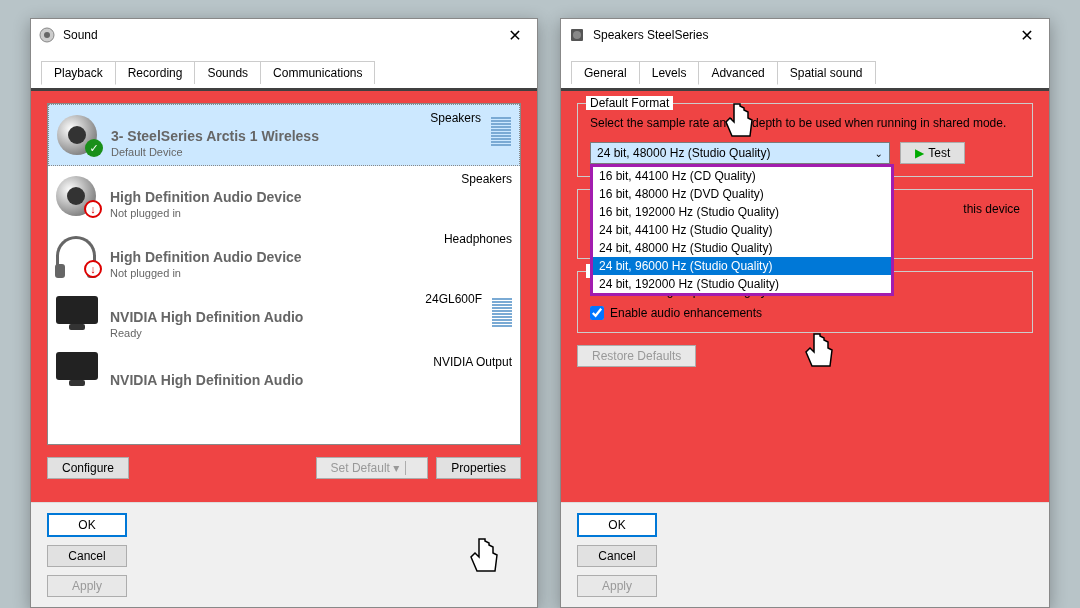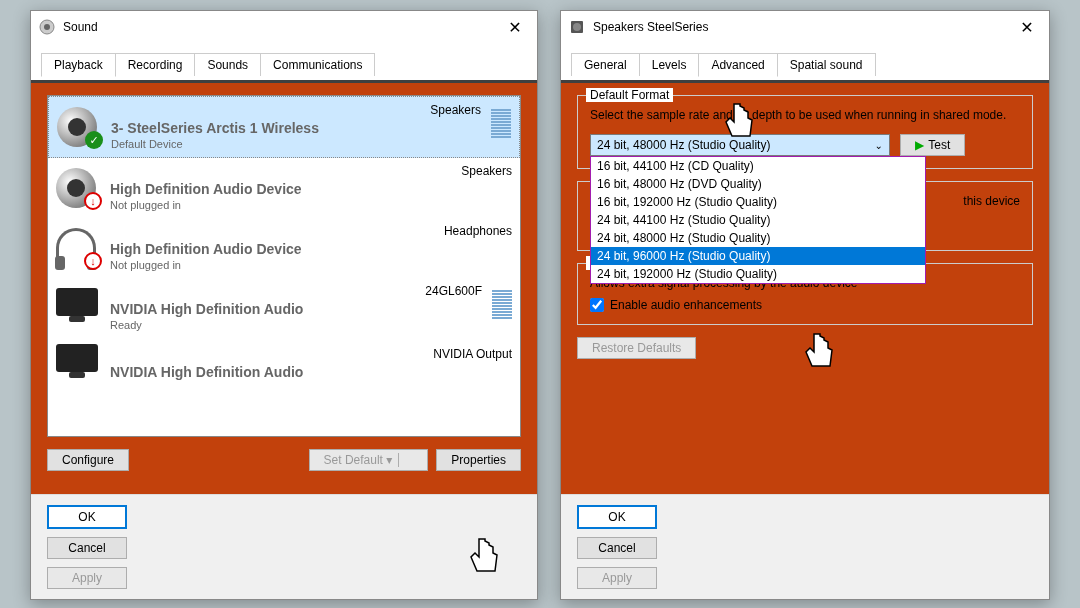--- a/index.html
+++ b/index.html
@@ -1,17 +1,17 @@
 <!DOCTYPE html>
 <html><head>
 <meta charset="utf-8">
 <style>
 * { box-sizing: border-box; margin: 0; padding: 0; font-family: 'Segoe UI', Tahoma, sans-serif; font-size: 12px; }
 body { background: #b8c4c8; width: 1080px; height: 608px; position: relative; overflow: hidden; }
-.window { position: absolute; background: #c2410c; border: 1px solid #888; box-shadow: 0 4px 16px rgba(0,0,0,0.3); }
+.window { position: absolute; background: #ef4444; border: 1px solid #888; box-shadow: 0 4px 16px rgba(0,0,0,0.3); margin-top: 8px; }
 .window.left { left: 30px; top: 10px; width: 508px; height: 590px; }
 .window.right { left: 560px; top: 10px; width: 490px; height: 590px; }
 .titlebar { display: flex; align-items: center; height: 32px; padding: 0 8px; background: #fff; }
 .titlebar .icon { width: 16px; height: 16px; margin-right: 8px; }
 .titlebar .title { flex: 1; font-size: 12px; }
 .titlebar .close { width: 28px; height: 28px; display: flex; align-items: center; justify-content: center; font-size: 16px; cursor: pointer; }
 .tabrow { display: flex; background: #fff; padding: 10px 10px 4px 10px; border-bottom: 3px solid #404040; }
 .tab { padding: 4px 12px; border: 1px solid #ccc; border-bottom: none; background: #fff; margin-right: -1px; cursor: pointer; position: relative; }
 .tab.active { background: #fff; border-bottom: 1px solid #fff; margin-bottom: -1px; z-index: 2; }
 .content { padding: 12px 16px; }
@@ -23,28 +23,28 @@
 .device-info { flex: 1; line-height: 1.3; }
 .device-name { font-size: 12px; text-align: right; }
 .device-sub { color: #666; font-size: 14px; font-weight: bold; }
 .device-status { color: #666; font-size: 11px; }
 .level-bars { width: 20px; height: 36px; display: flex; flex-direction: column; gap: 1px; }
 .level-bars span { display:block; height: 2px; background: #7aaad4; }
 .button-row { display: flex; gap: 8px; margin-top: 12px; }
 .btn { padding: 3px 14px; border: 1px solid #adadad; background: #e1e1e1; cursor: pointer; font-size: 12px; }
 .btn.primary { background: #fff; border: 2px solid #0078d7; }
 .btn:disabled, .btn.disabled { color: #999; background: #e8e8e8; cursor: default; }
-.btn.split { padding-right: 16px; position: relative; }
+.btn.split { padding-right: 9px; position: relative; }
 .btn.split::after { content: ''; border-left:1px solid #adadad; margin-left:6px; padding:0 6px; }
 .footer { position: absolute; bottom: 0; left: 0; right: 0; padding: 10px 16px; border-top: 1px solid #ddd; display: flex; justify-content: flex-end; gap: 8px; background: #f0f0f0; flex-direction: column; }
 .groupbox { border: 1px solid #ccc; padding: 12px; margin-bottom: 12px; position: relative; }
 .groupbox .legend { position: absolute; top: -8px; left: 8px; background: #fff; padding: 0 4px; font-size: 12px; }
 .dropdown { width: 300px; border: 1px solid #7a7a7a; background: #cce8ff; padding: 3px 6px; display: flex; justify-content: space-between; align-items: center; cursor: pointer; }
 .dropdown .arrow { font-size: 10px; }
-.dropdown-list { position: absolute; width: 336px; border: 1px solid #a21caf; background: #fff; z-index: 10; }
+.dropdown-list { position: absolute; width: 304px; border: 3px solid #a21caf; background: #fff; z-index: 10; }
 .dropdown-list div { padding: 2px 6px; cursor: pointer; }
 .dropdown-list div.highlighted { background: #0078d7; color: #fff; }
 .testbtn { display: inline-flex; align-items: center; gap: 4px; }
 .testbtn .play { color: #0a0; }
 .checkbox-row { display: flex; align-items: center; gap: 6px; margin-top: 8px; }
 .checkbox-row input { width: 14px; height: 14px; }
 .cursor-hand { position: absolute; width: 40px; height: 48px; z-index: 100; pointer-events: none; }
 .speaker-circle { width:40px; height:40px; border-radius:50%; background: radial-gradient(circle at 35% 35%, #fff, #aaa, #555); position: relative; }
 .speaker-circle::after { content:''; position:absolute; width:18px; height:18px; border-radius:50%; background:#333; left:11px; top:11px; }
 .green-check { position:absolute; bottom:-2px; right:-2px; width:18px; height:18px; border-radius:50%; background:#1a8f1a; display:flex; align-items:center; justify-content:center; color:#fff; font-size:11px; }

